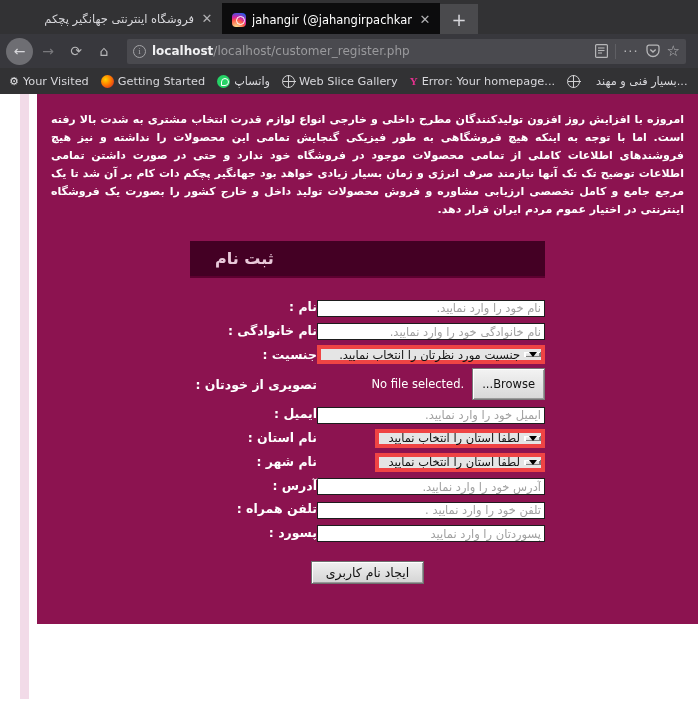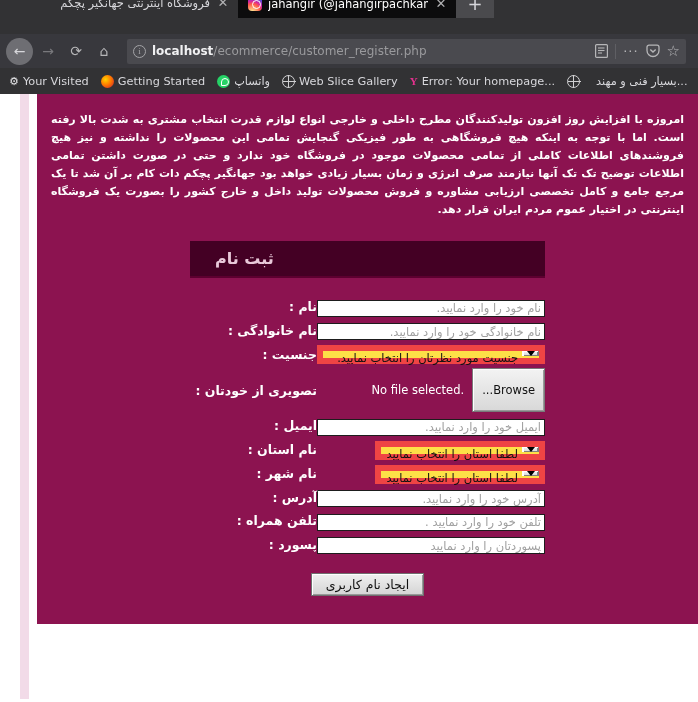--- a/index.html
+++ b/index.html
@@ -14,21 +14,21 @@
 
   
   .browser { width: 698px; background: #323234; }
 
   .tabstrip {
     height: 34px;
     background: #323234;
     display: flex;
     align-items: flex-end;
     direction: ltr;
-    padding: 16px;
+    padding: 0;
     position: relative;
   }
   .tab {
     height: 31px;
     display: flex;
     align-items: center;
     gap: 6px;
     padding: 0 8px 0 10px;
     color: #d7d7db;
     font-size: 11.5px;
@@ -244,24 +244,24 @@
     color: #222;
     padding: 0 3px;
     text-align: right;
     direction: rtl;
     outline: none;
   }
   input.txt::placeholder { color: #a0a0a0; }
 
   .sel {
     display: inline-flex;
-    align-items: flex-start;
+    align-items: center;
     height: 19px;
-    border: 6px solid #ef4444;
-    background: #fde047;
+    border: 4px solid #ef4444;
+    background: #e5e5e5;
     direction: rtl;
     vertical-align: middle;
     cursor: pointer;
   }
   .sel.wide { width: 228px; }
   .sel.narrow { width: 170px; }
   .sel .sel-text {
     flex: 1;
     font-size: 11.5px;
     color: #111;
@@ -287,21 +287,21 @@
     border-top: 5px solid #000;
   }
 
   .filerow { display: flex; align-items: center; justify-content: flex-start; gap: 8px; direction: rtl; }
   .browse-btn {
     background: linear-gradient(#f3f3f3, #d8d8d8);
     border: 1px solid #7a7a7a;
     box-shadow: inset 1px 1px 0 #ffffff, inset -1px -1px 0 #9a9a9a;
     font-size: 11.5px;
     color: #111;
-    padding: 14px 9px;
+    padding: 8px 9px;
     cursor: pointer;
     font-family: "DejaVu Sans", sans-serif;
   }
   .nofile { color: #ffffff; font-size: 11.5px; direction: ltr; }
 
   .submit-row { text-align: center; margin-top: 16px; }
   .submit-btn {
     background: linear-gradient(#f0f0f0, #d4d4d4);
     border: 1px solid #6f6f6f;
     box-shadow: inset 1px 1px 0 #ffffff, inset -1px -1px 0 #989898;
@@ -332,21 +332,21 @@
   </div>
 
   <div class="navbar">
     <div class="navbtn back">←</div>
     <div class="navbtn fwd">→</div>
     <div class="navbtn">⟳</div>
     <div class="navbtn">⌂</div>
 
     <div class="urlbar">
       <span class="info-icon">i</span>
-      <span class="url-text"><b>localhost</b><span>/ecommerce/customer_register.php</span></span>
+      <span class="url-text"><b>localhost</b><span>/localhost/customer_register.php</span></span>
       <span class="url-actions">
         <span class="ic">
           <svg width="13" height="14" viewBox="0 0 13 14">
               <rect x="0.6" y="0.6" width="11.8" height="12.8" rx="1" fill="none" stroke="#b6b6b8" stroke-width="1.2"></rect>
               <line x1="3" y1="4" x2="9.5" y2="4" stroke="#b6b6b8" stroke-width="1.1"></line>
               <line x1="3" y1="6.5" x2="9.5" y2="6.5" stroke="#b6b6b8" stroke-width="1.1"></line>
               <line x1="3" y1="9" x2="7" y2="9" stroke="#b6b6b8" stroke-width="1.1"></line>
             </svg>
         </span>
         <span class="url-sep"></span>

